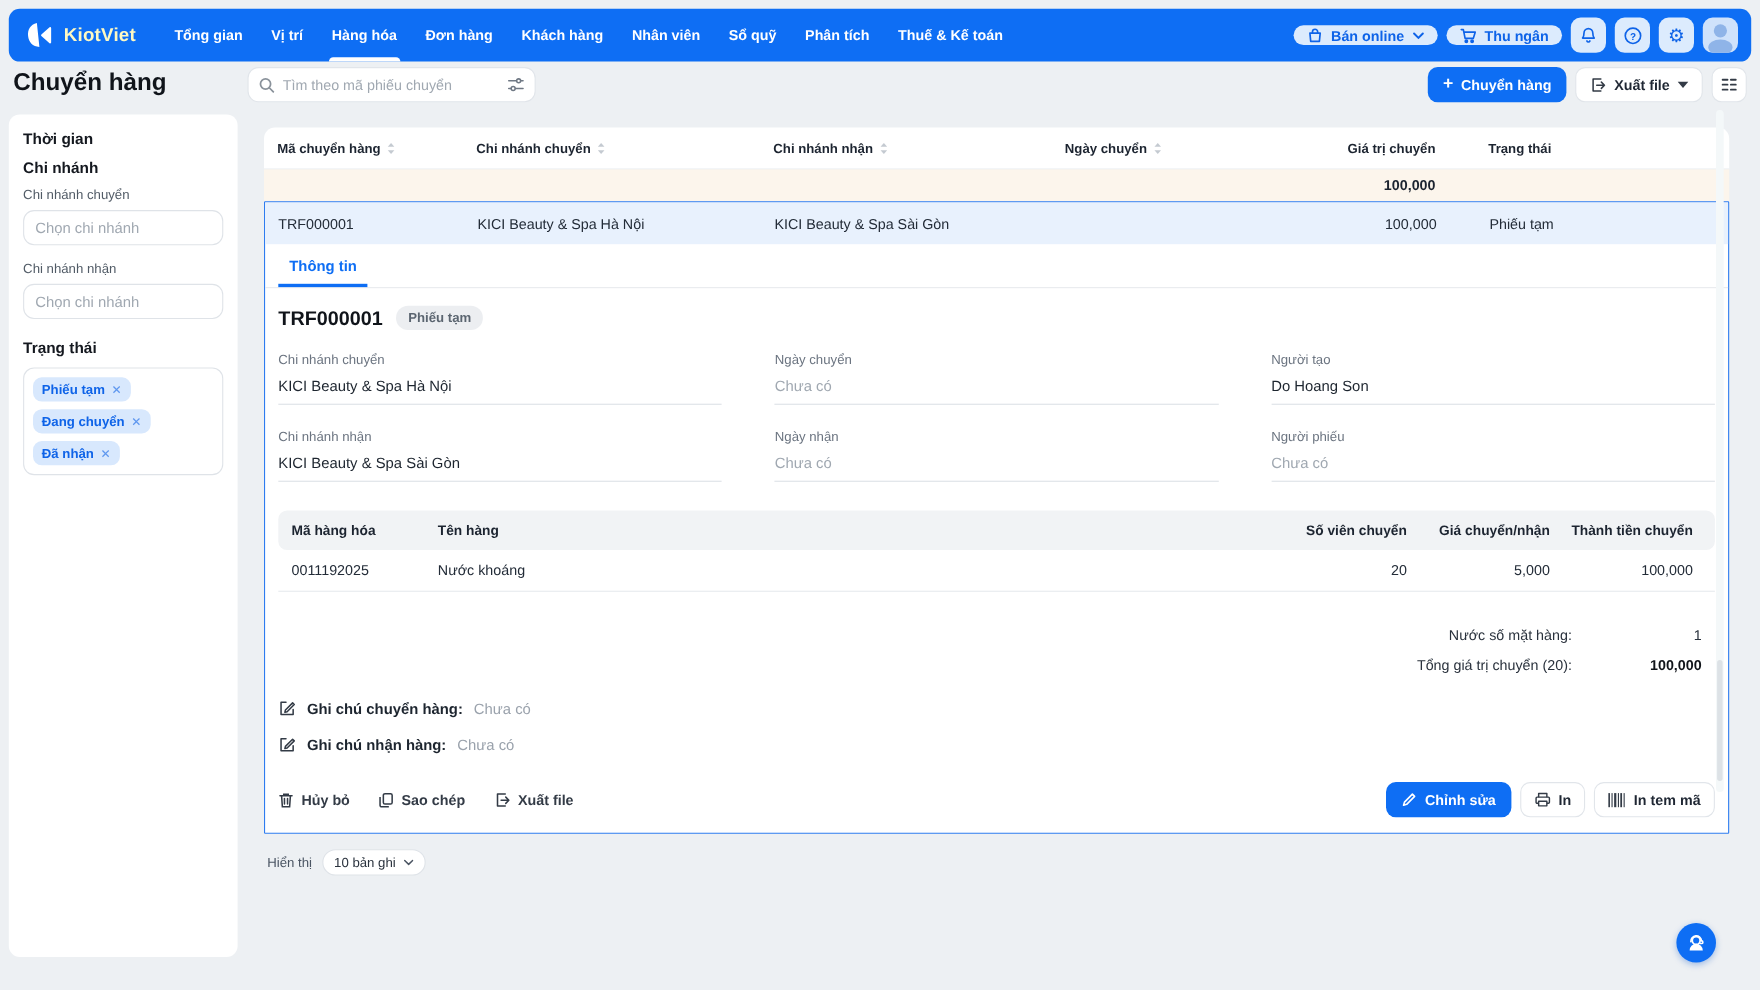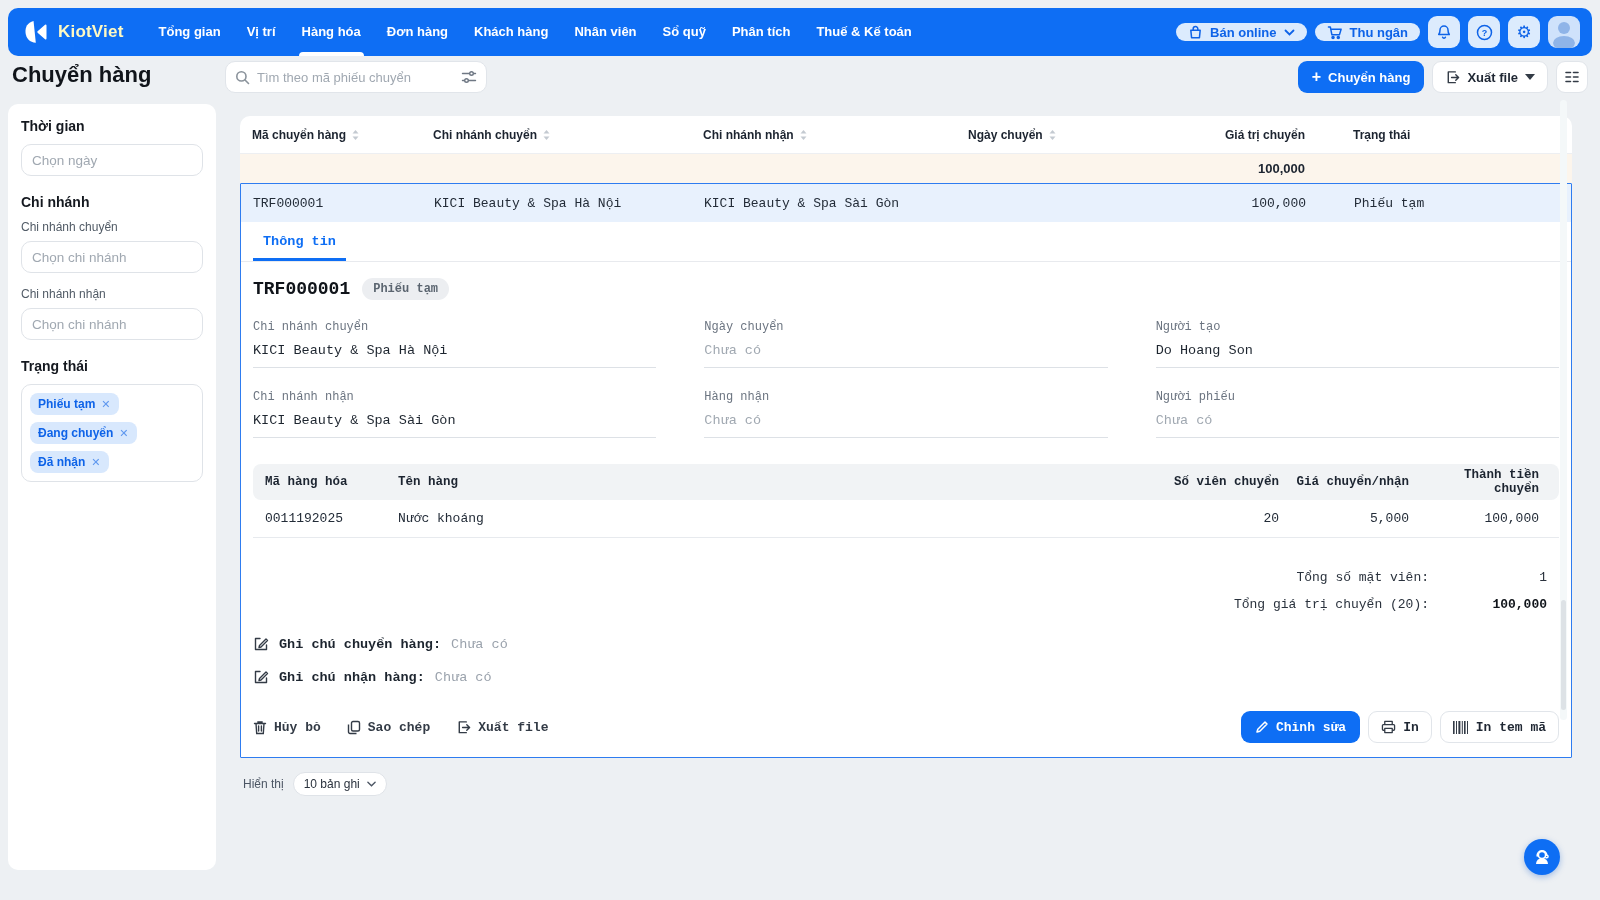--- a/index.html
+++ b/index.html
@@ -49,21 +49,21 @@
   .tc-date { width:215px; }
   .tc-value { width:130px; text-align:right; }
   .tc-status { flex:1; padding-left:40px; }
   .thead { height:38px; background:#fff; border-radius:10px 10px 0 0; border-bottom:1px solid #edeff2; font-size:12px; font-weight:700; color:#1c2430; }
   .th { display:flex; align-items:center; gap:5px; cursor:pointer; }
   .tc-value .th { justify-content:flex-end; }
   .summary-row { height:29px; background:#fcf5ec; font-size:13px; color:#1c2430; }
   .summary-row .tc-value { font-weight:700; }
 
   
-  .panel { border:1.5px solid #2e7cf0; background:#fff; border-radius:1px;font-family:Liberation Mono, monospace; }
+  .panel { border:1.5px solid #2e7cf0; background:#fff; border-radius:1px; }
   .sel-row { height:38px; background:#e8f1fd; font-size:13px; color:#232c38; cursor:pointer; }
   .tabbar { border-bottom:1px solid #e8eaee; padding-left:12px; }
   .tab { display:inline-block; color:#0e6ef4; font-size:13.5px; font-weight:700; padding:12px 10px 9px; border-bottom:3px solid #0e6ef4; cursor:pointer; }
   .detail-body { padding:16px 12px 14px; }
   .doc-head { display:flex; align-items:center; gap:12px; }
   .doc-code { font-size:18px; font-weight:700; color:#10141a; }
   .badge { background:#eceef1; color:#5b6570; font-size:12px; font-weight:600; border-radius:12px; padding:4px 11px; }
   .fields { margin-top:20px; display:grid; grid-template-columns:1fr 1fr 1fr; column-gap:48px; row-gap:22px; }
   .field-label { font-size:12px; color:#6b7480; }
   .field-value { margin-top:9px; font-size:13.5px; color:#1d252f; border-bottom:1px solid #dde1e6; padding-bottom:9px; }
@@ -221,21 +221,20 @@
     <span>
       <svg width="16" height="14" viewBox="0 0 16 14" fill="none" stroke="#333b46" stroke-width="1.6" stroke-linecap="round">
         <path d="M2 2.5 h4.5 M2 7 h4.5 M2 11.5 h4.5 M9.5 2.5 H14 M9.5 7 H14 M9.5 11.5 H14"></path>
       </svg>
     </span>
   </div>
 </div>
 
 <div class="sidebar">
   <div class="f-heading">Thời gian</div>
-  <input class="f-input" type="text" placeholder="Chọn ngày" style="">
 
   <div class="f-heading" style="margin-top:4px;">Chi nhánh</div>
   <div class="f-label">Chi nhánh chuyển</div>
   <input class="f-input" type="text" placeholder="Chọn chi nhánh" style="">
   <div class="f-label">Chi nhánh nhận</div>
   <input class="f-input" type="text" placeholder="Chọn chi nhánh" style="">
 
   <div class="f-heading" style="margin-top:4px;">Trạng thái</div>
   <div class="chip-box">
     <div class="chip">
@@ -342,21 +341,21 @@
         </div>
         <div>
           <div class="field-label">Người tạo</div>
           <div class="field-value">Do Hoang Son</div>
         </div>
         <div>
           <div class="field-label">Chi nhánh nhận</div>
           <div class="field-value">KICI Beauty &amp; Spa Sài Gòn</div>
         </div>
         <div>
-          <div class="field-label">Hàng nhận</div>
+          <div class="field-label">Ngày nhận</div>
           <div class="field-value empty">Chưa có</div>
         </div>
         <div>
           <div class="field-label">Người phiếu</div>
           <div class="field-value empty">Chưa có</div>
         </div>
       </div>
 
       <div class="ptable">
         <div class="prow phead">
@@ -370,21 +369,21 @@
           <div class="pc pc-code">0011192025</div>
           <div class="pc pc-name">Nước khoáng</div>
           <div class="pc pc-qty">20</div>
           <div class="pc pc-price">5,000</div>
           <div class="pc pc-total">100,000</div>
         </div>
       </div>
 
       <div class="totals">
         <div class="total-line">
-          <span>Tổng số mặt viên:</span>
+          <span>Nước số mặt hàng:</span>
           <span class="tl-value">1</span>
         </div>
         <div class="total-line bold">
           <span>Tổng giá trị chuyển (20):</span>
           <span class="tl-value">100,000</span>
         </div>
       </div>
 
       <div class="notes">
         <div class="note-line">

